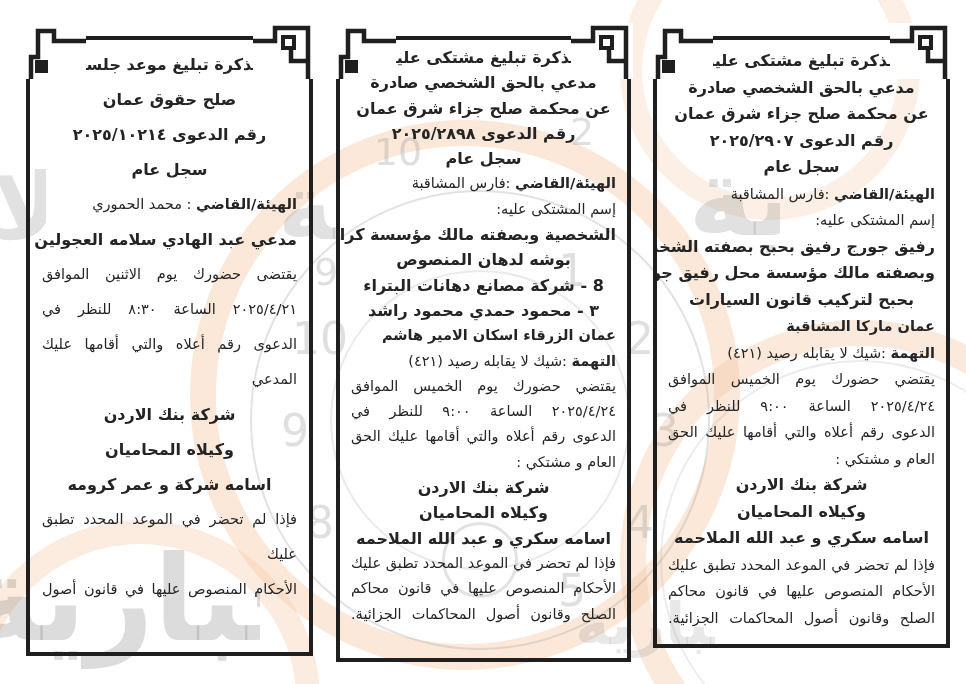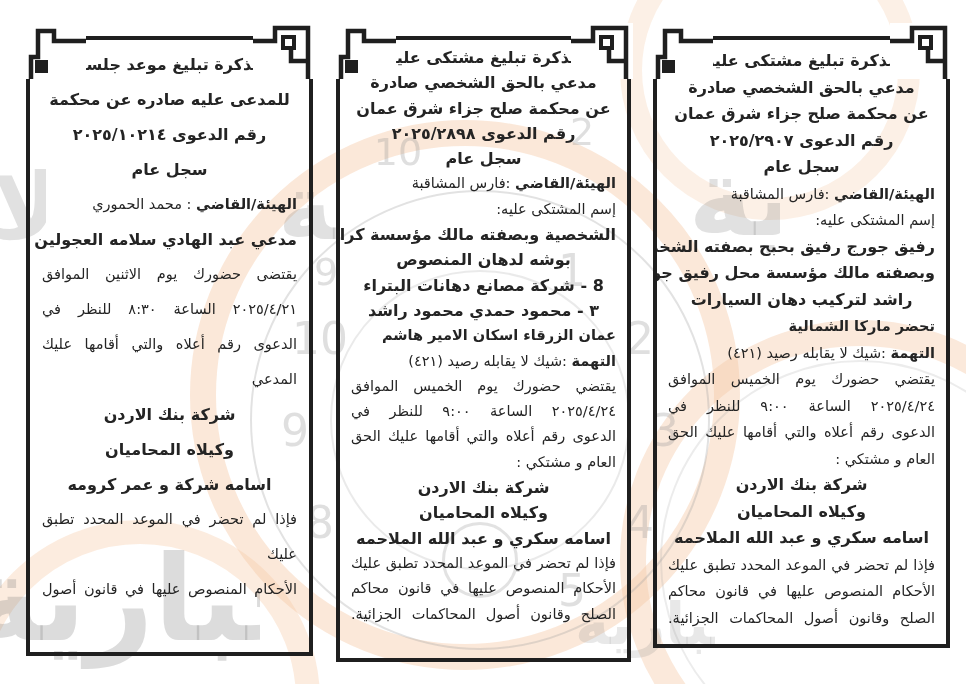--- a/index.html
+++ b/index.html
@@ -106,22 +106,22 @@
     <div class="body">
         <div class="line center lg"><span class="b">مذكرة تبليغ مشتكى عليه</span></div>
         <div class="line center lg"><span class="b">مدعي بالحق الشخصي صادرة</span></div>
         <div class="line center lg"><span class="b">عن محكمة صلح جزاء شرق عمان</span></div>
         <div class="line center lg"><span class="b">رقم الدعوى ٢٠٢٥/٢٩٠٧</span></div>
         <div class="line center lg"><span class="b">سجل عام</span></div>
         <div class="line right"><span class="b">الهيئة/القاضي</span><span> :فارس المشاقبة</span></div>
         <div class="line right"><span>إسم المشتكى عليه:</span></div>
         <div class="line center lg"><span class="b">رفيق جورج رفيق بحبح بصفته الشخصية</span></div>
         <div class="line center lg"><span class="b">وبصفته مالك مؤسسة محل رفيق جورج</span></div>
-        <div class="line center lg"><span class="b">راشد لتركيب دهان السيارات</span></div>
-        <div class="line right"><span class="b">تحضر ماركا الشمالية</span></div>
+        <div class="line center lg"><span class="b">بحبح لتركيب قانون السيارات</span></div>
+        <div class="line right"><span class="b">عمان ماركا المشاقبة</span></div>
         <div class="line right"><span class="b">التهمة</span><span> :شيك لا يقابله رصيد (٤٢١)</span></div>
         <div class="line justify"><span>يقتضي حضورك يوم الخميس الموافق</span></div>
         <div class="line justify"><span>٢٠٢٥/٤/٢٤ الساعة ٩:٠٠ للنظر في</span></div>
         <div class="line justify"><span>الدعوى رقم أعلاه والتي أقامها عليك الحق</span></div>
         <div class="line right"><span>العام و مشتكي :</span></div>
         <div class="line center lg"><span class="b">شركة بنك الاردن</span></div>
         <div class="line center lg"><span class="b">وكيلاه المحاميان</span></div>
         <div class="line center lg"><span class="b">اسامه سكري و عبد الله الملاحمه</span></div>
         <div class="line justify"><span>فإذا لم تحضر في الموعد المحدد تطبق عليك</span></div>
         <div class="line justify"><span>الأحكام المنصوص عليها في قانون محاكم</span></div>
@@ -175,21 +175,21 @@
       <rect x="11" y="37" width="13" height="13" fill="#1f1f1f"></rect>
     </svg>
     <svg class="corner tr" width="62" height="56" viewBox="0 0 62 56">
       <rect x="0" y="0" width="62" height="56" fill="#ffffff"></rect>
       <path d="M0,18 H22 V5 H55 V56" fill="none" stroke="#1f1f1f" stroke-width="4.5"></path>
       <path d="M55,38 H38 V26" fill="none" stroke="#1f1f1f" stroke-width="4.5"></path>
       <rect x="30" y="14" width="11" height="11" fill="none" stroke="#1f1f1f" stroke-width="4"></rect>
     </svg>
     <div class="body">
         <div class="line center lg"><span class="b">مذكرة تبليغ موعد جلسه</span></div>
-        <div class="line center lg"><span class="b">للمدعى عليه صادره عن محكمة</span></div>
+        <div class="line center lg"><span class="b">صلح حقوق عمان</span></div>
         <div class="line center lg"><span class="b">رقم الدعوى ٢٠٢٥/١٠٢١٤</span></div>
         <div class="line center lg"><span class="b">سجل عام</span></div>
         <div class="line right"><span class="b">الهيئة/القاضي</span><span> : محمد الحموري</span></div>
         <div class="line center lg"><span class="b">مدعي عبد الهادي سلامه العجولين</span></div>
         <div class="line justify"><span>يقتضى حضورك يوم الاثنين الموافق</span></div>
         <div class="line justify"><span>٢٠٢٥/٤/٢١ الساعة ٨:٣٠ للنظر في</span></div>
         <div class="line justify"><span>الدعوى رقم أعلاه والتي أقامها عليك المدعي</span></div>
         <div class="line center lg"><span class="b">شركة بنك الاردن</span></div>
         <div class="line center lg"><span class="b">وكيلاه المحاميان</span></div>
         <div class="line center lg"><span class="b">اسامه شركة و عمر كرومه</span></div>

